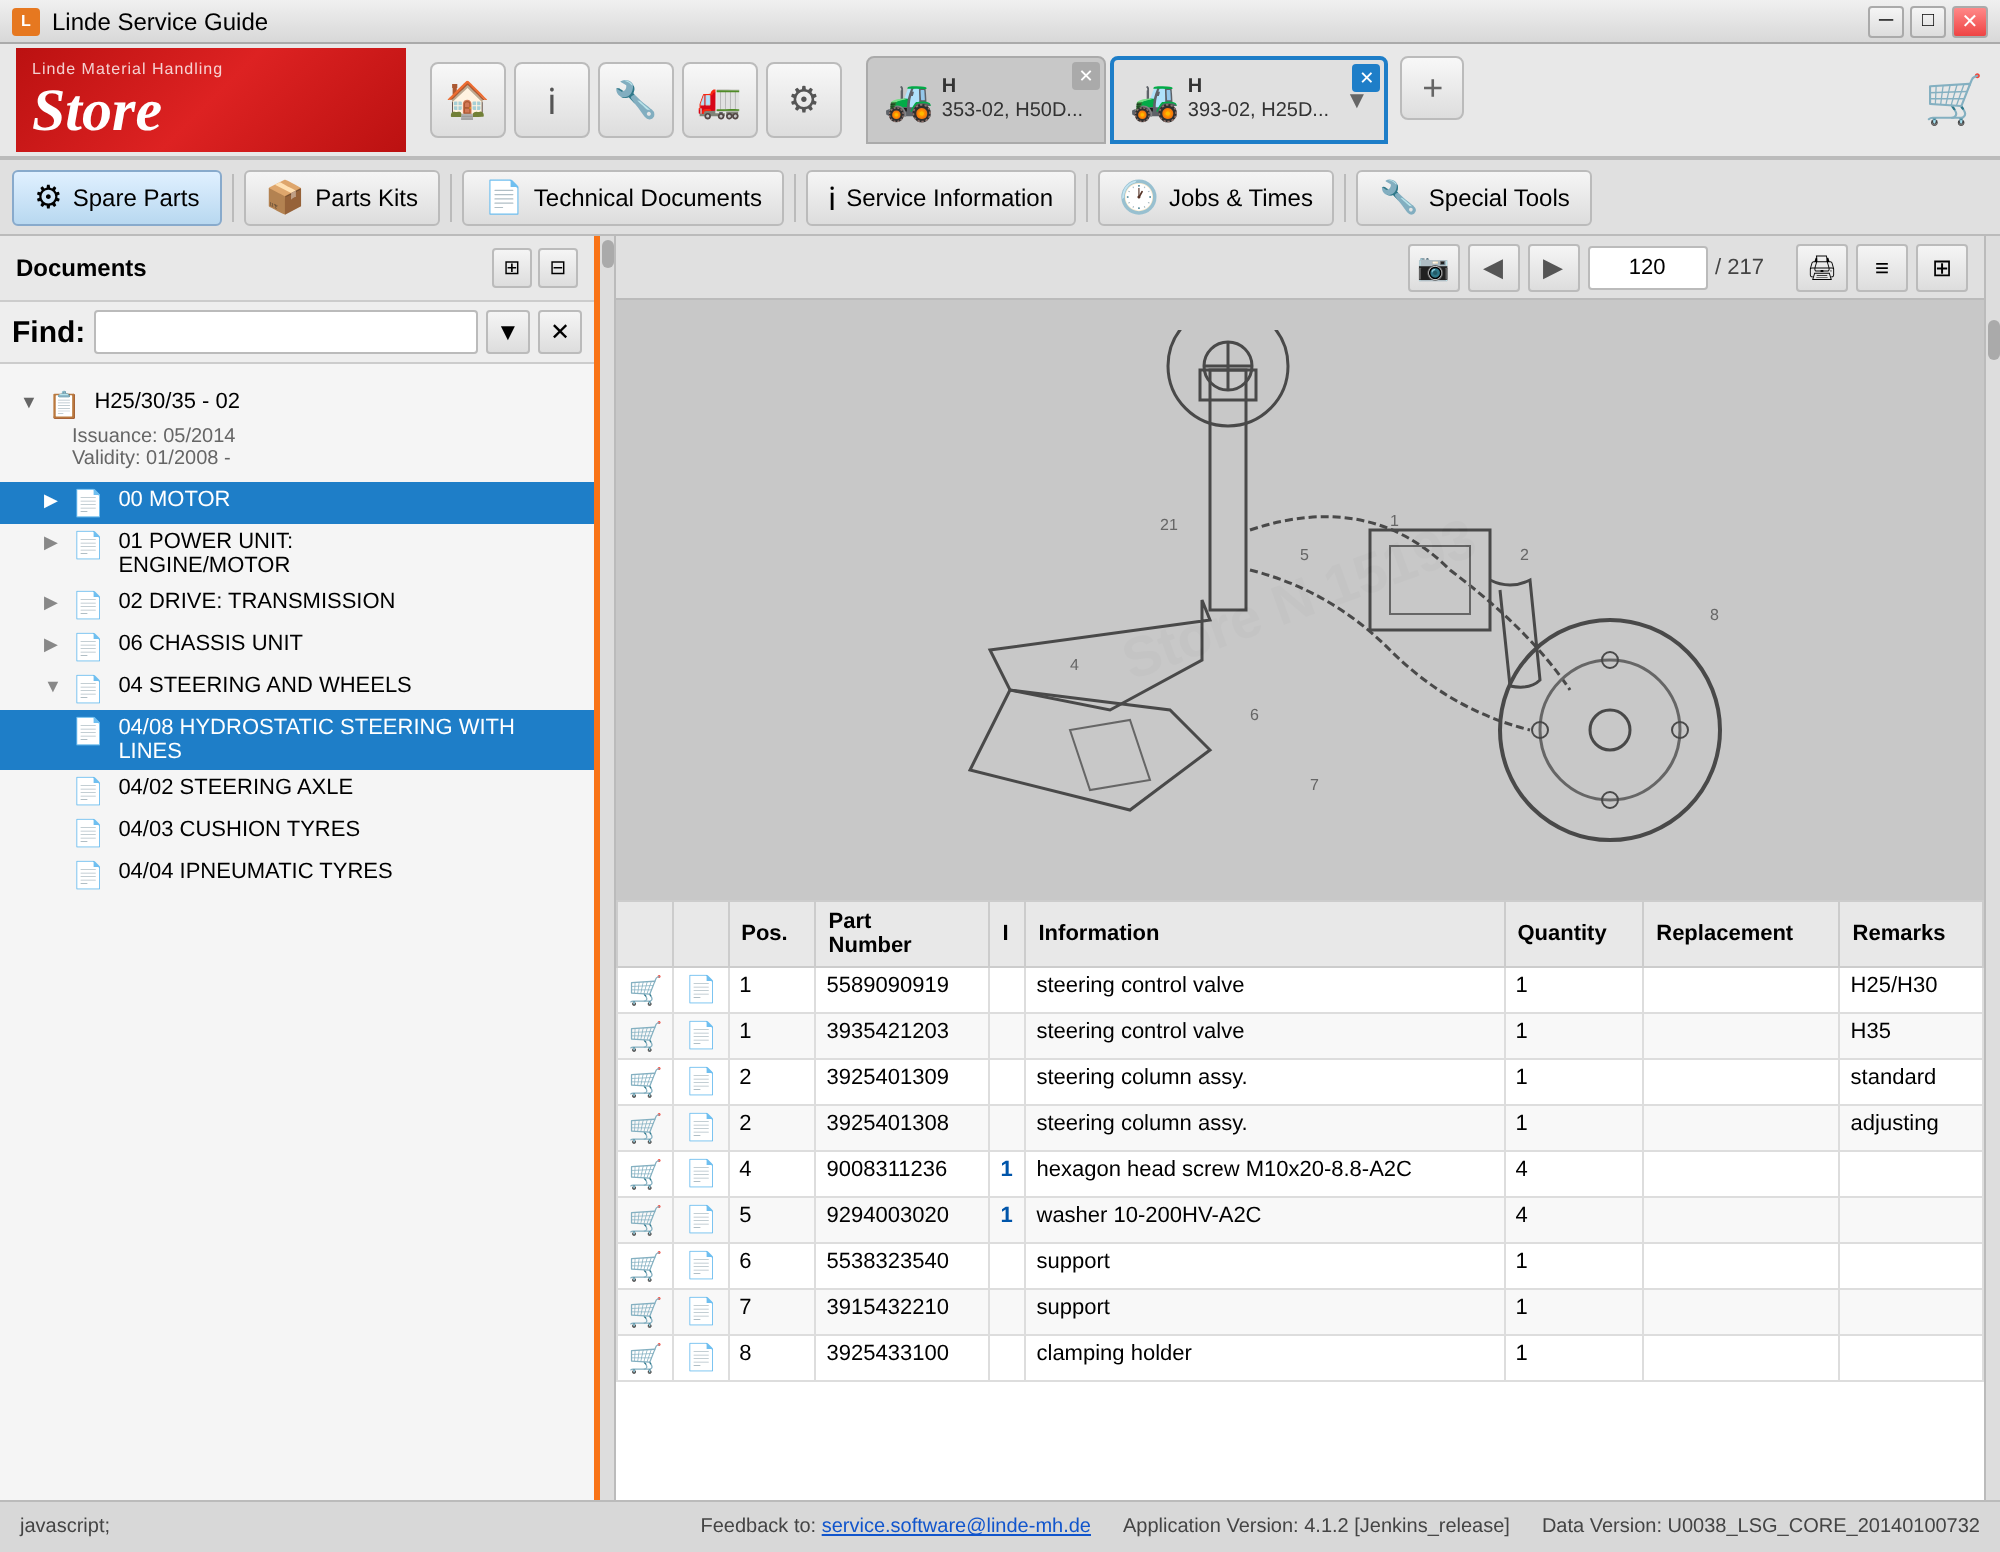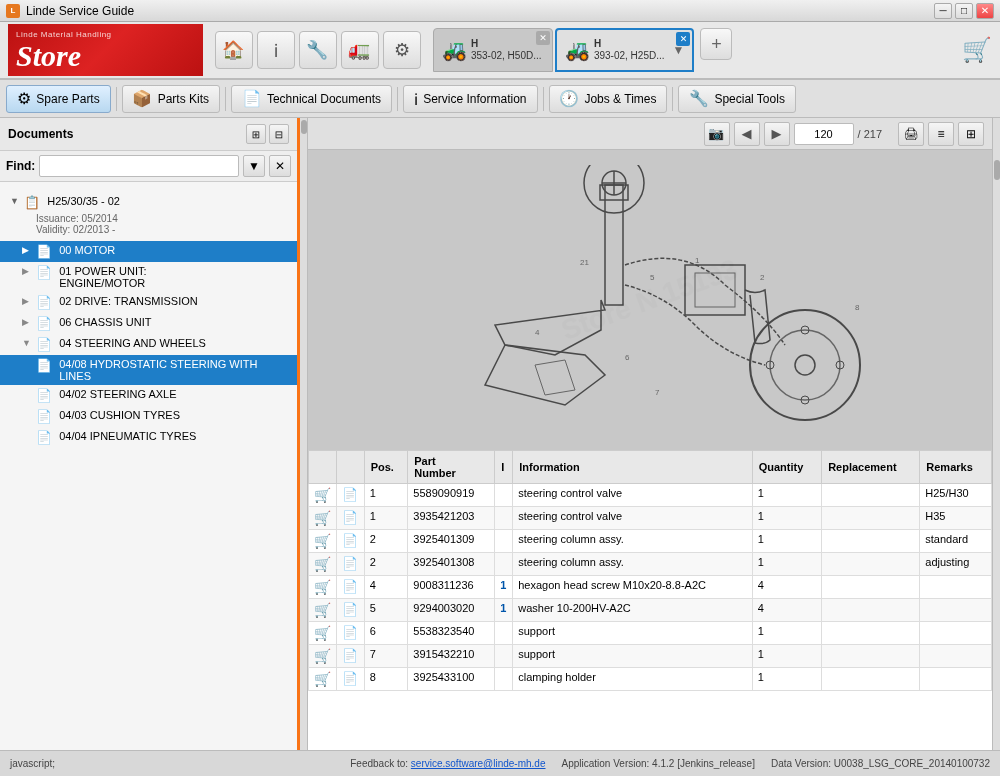--- a/index.html
+++ b/index.html
@@ -46,21 +46,21 @@
     .main-content { display: flex; height: calc(776px - 22px - 58px - 38px - 26px); }
 
     
     .sidebar { width: 300px; background: #f5f5f5; border-right: 3px solid #f97316; display: flex; flex-direction: column; flex-shrink: 0; }
     .sidebar-header { background: #e8e8e8; padding: 6px 8px; border-bottom: 1px solid #ccc; display: flex; align-items: center; justify-content: space-between; }
     .sidebar-title { font-weight: bold; font-size: 12px; }
     .sidebar-tools { display: flex; gap: 3px; }
     .sidebar-tool-btn { width: 20px; height: 20px; background: linear-gradient(to bottom, #f5f5f5, #ddd); border: 1px solid #bbb; border-radius: 2px; display: flex; align-items: center; justify-content: center; font-size: 10px; cursor: pointer; }
 
     .sidebar-search { padding: 4px 6px; display: flex; align-items: center; gap: 4px; background: #eee; border-bottom: 1px solid #ccc; }
-    .search-label { font-size: 12px; font-weight: bold; }
+    .search-label { font-size: 15px; font-weight: bold; }
     .search-input { flex: 1; height: 22px; border: 1px solid #bbb; border-radius: 2px; padding: 0 4px; font-size: 11px; }
     .search-filter-btn { width: 22px; height: 22px; background: linear-gradient(to bottom, #f5f5f5, #ddd); border: 1px solid #bbb; border-radius: 2px; display: flex; align-items: center; justify-content: center; cursor: pointer; }
 
     .sidebar-tree { flex: 1; overflow-y: auto; padding: 4px 0; }
     .tree-item { padding: 3px 6px; display: flex; align-items: flex-start; gap: 4px; cursor: pointer; font-size: 11px; }
     .tree-item.selected { background: #1e7ec8; color: white; }
     .tree-item .arrow { margin-top: 1px; font-size: 9px; color: #666; width: 10px; flex-shrink: 0; }
     .tree-item.selected .arrow { color: white; }
     .tree-meta { padding: 0 8px 4px 28px; font-size: 10px; color: #666; }
 
@@ -213,21 +213,21 @@
     <div class="sidebar-tree">
 
       <div style="padding: 6px 8px 2px 8px;">
         <div class="tree-item" style="padding-left: 2px;">
           <span class="arrow">▼</span>
           <span style="font-size:13px; margin-right:3px;">📋</span>
           <span>H25/30/35 - 02</span>
         </div>
         <div class="tree-meta">
           <div>Issuance:  05/2014</div>
-          <div>Validity:   02/2013 -</div>
+          <div>Validity:   01/2008 -</div>
         </div>
       </div>
 
       <div class="tree-item selected" style="padding-left: 22px;">
         <span class="arrow">▶</span>
         <span style="font-size:13px; margin-right:3px;">📄</span>
         <span>00 MOTOR</span>
       </div>
 
       <div class="tree-item" style="padding-left: 22px;">

